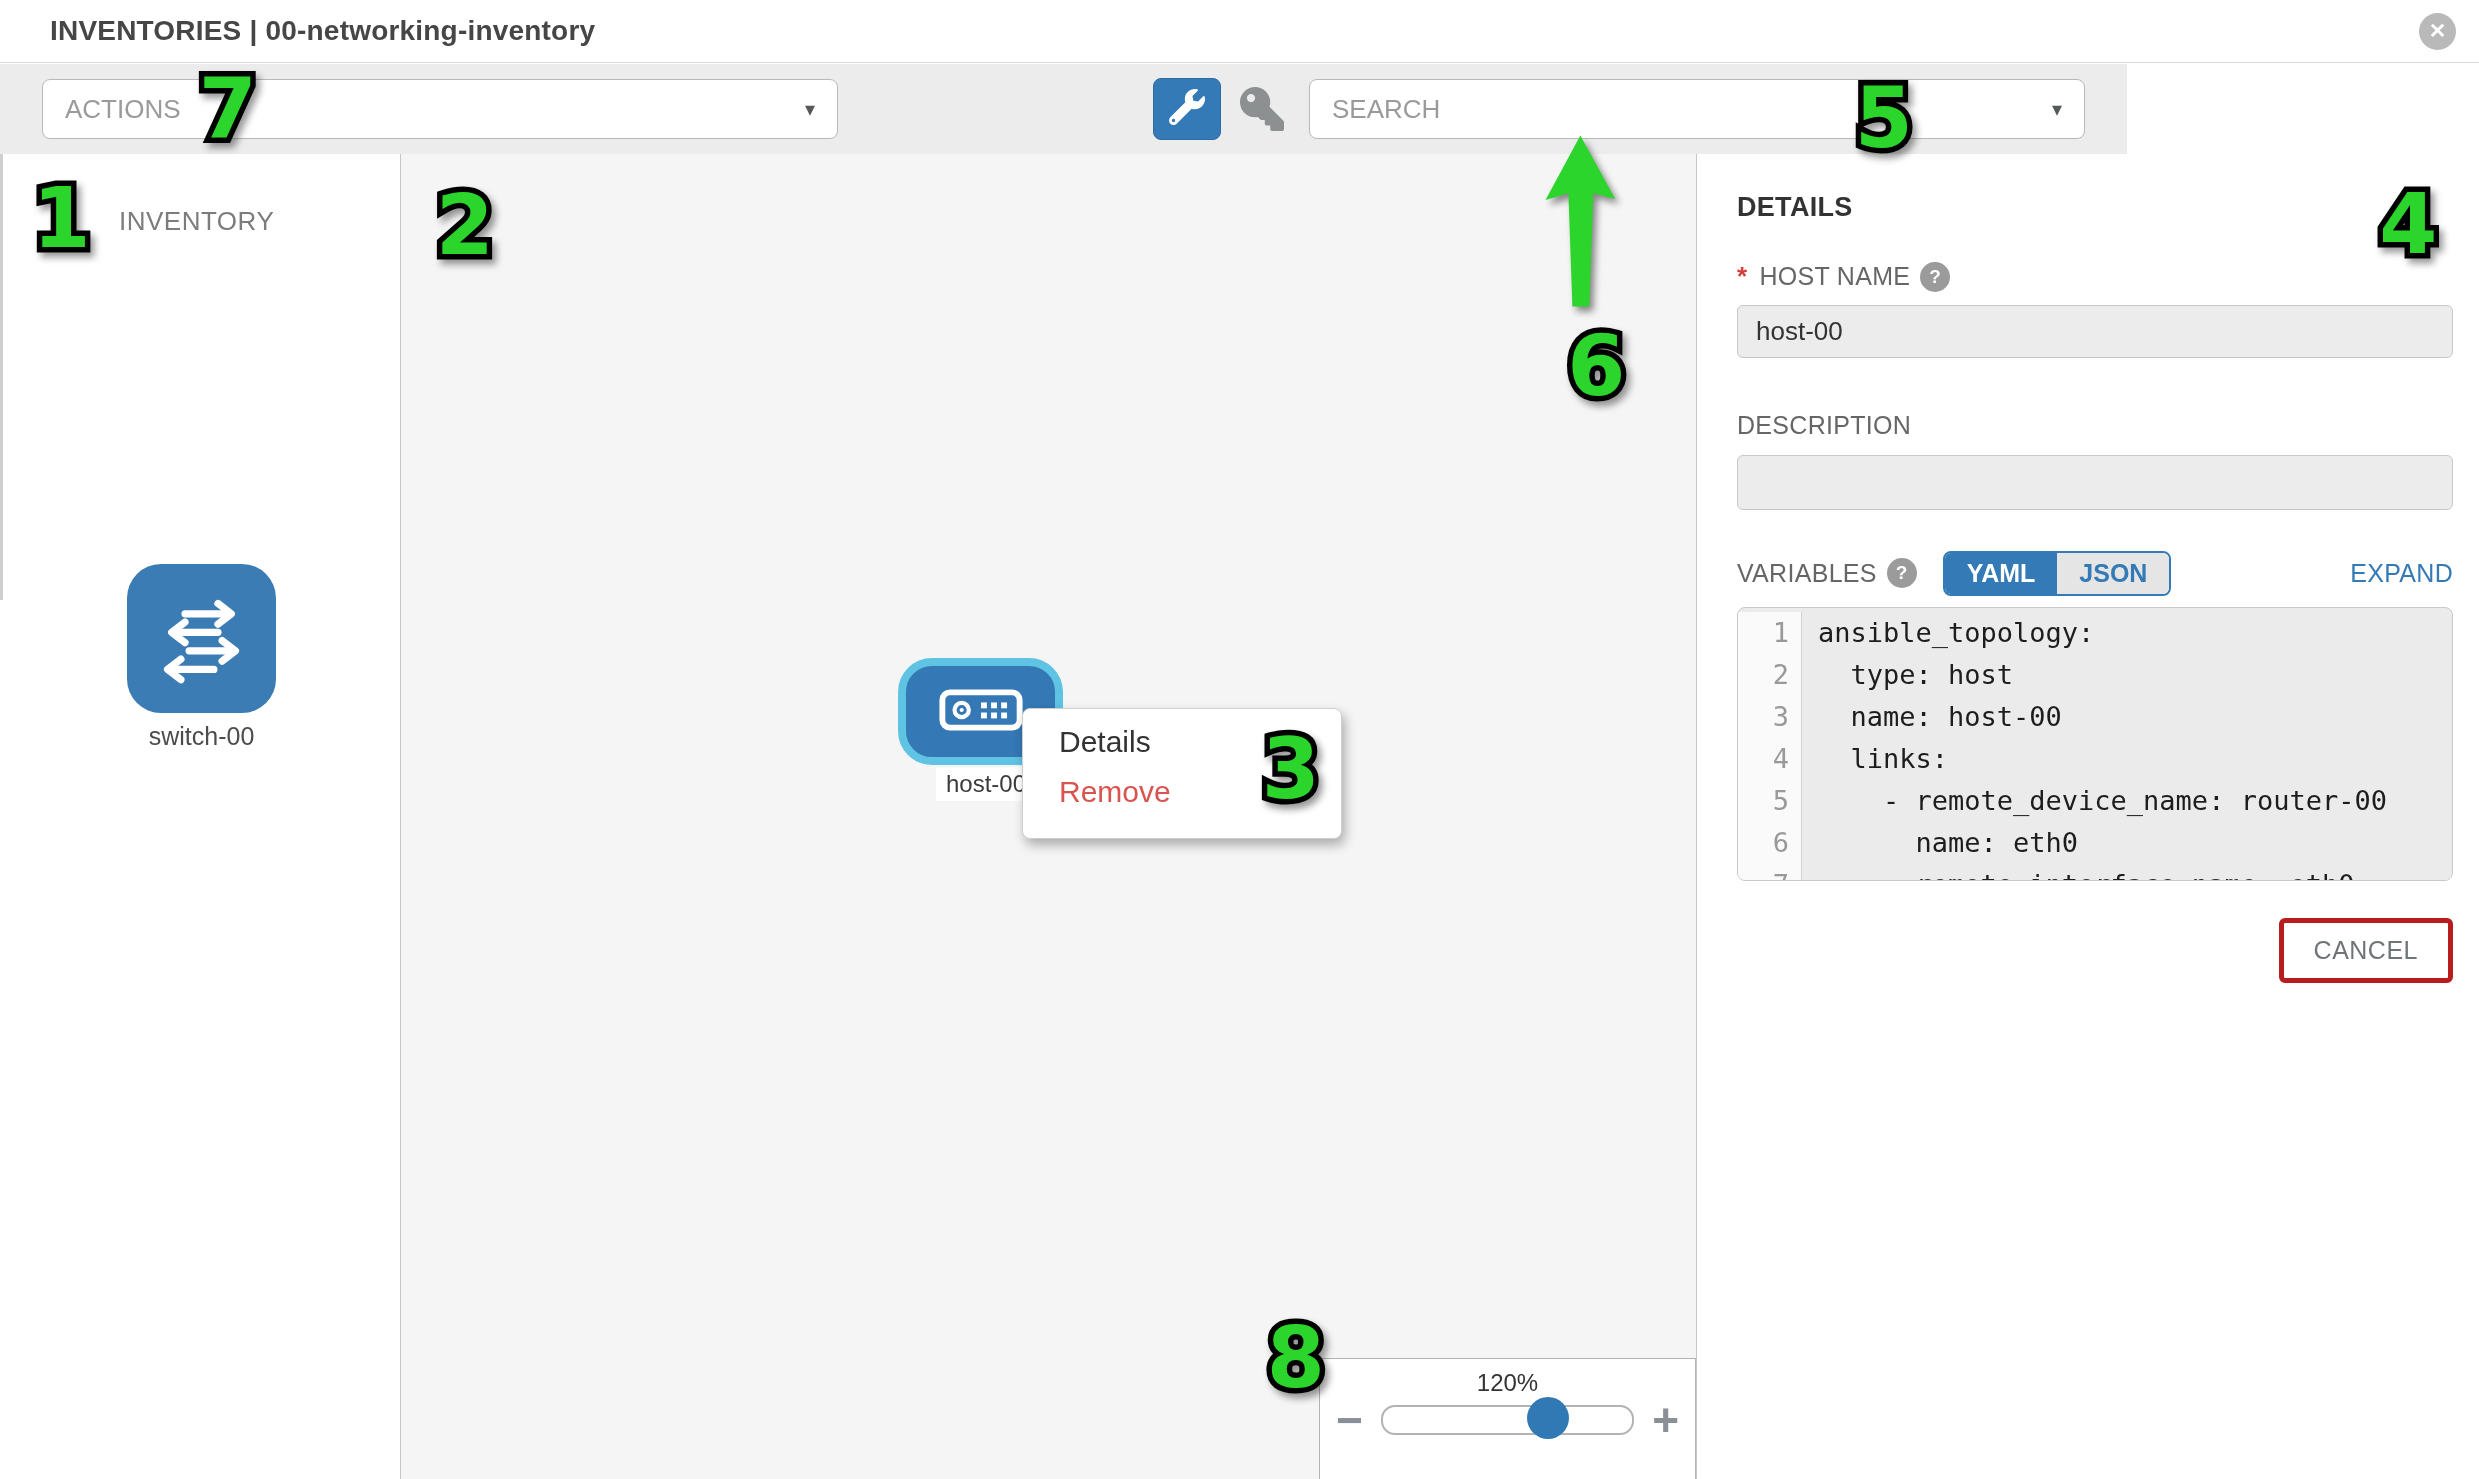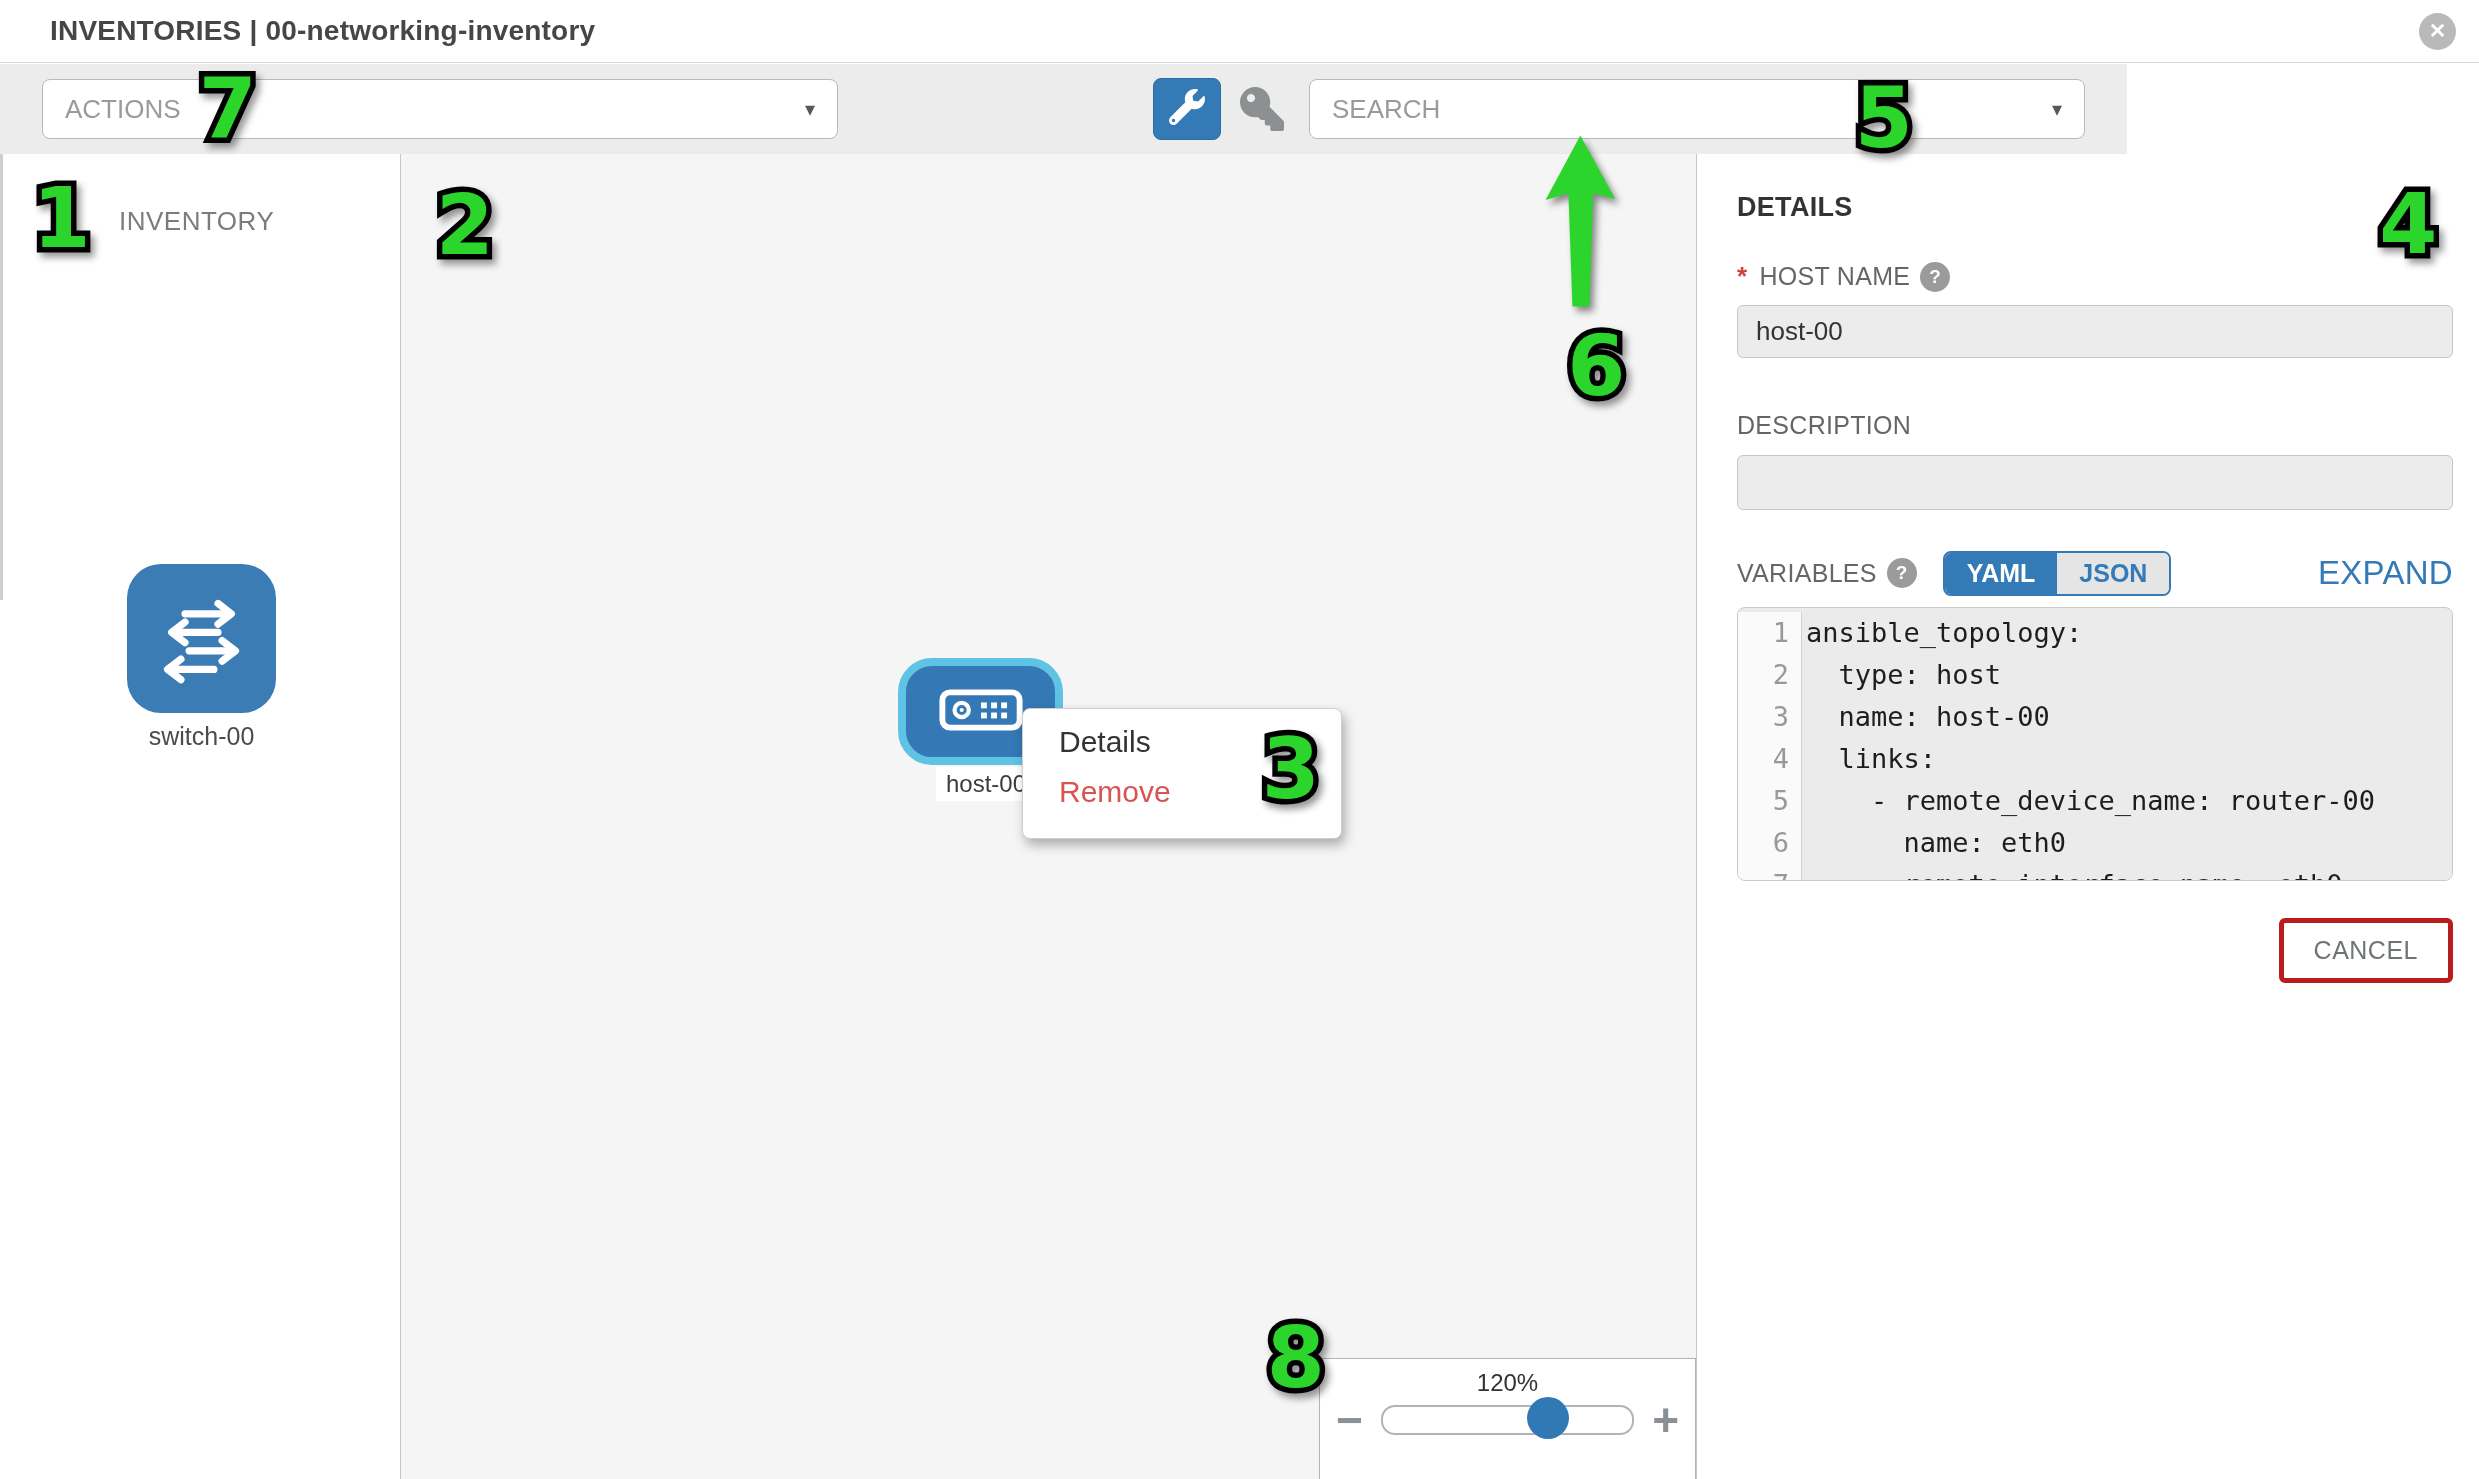--- a/index.html
+++ b/index.html
@@ -79,29 +79,29 @@
               border-radius:6px;font-size:26px;color:#333;padding:0 18px;box-sizing:border-box;
               font-family:"Liberation Sans",sans-serif;}
   .hostname-input{top:151px;}
   .desc-input{top:301px;height:55px;}
 
   .vars-row{position:absolute;left:40px;right:26px;top:396px;height:46px;display:flex;align-items:center;gap:14px;}
   .vars-label{display:flex;align-items:center;gap:10px;font-size:25px;color:#666;letter-spacing:0.3px;}
   .toggle{display:inline-flex;border:2px solid #337ab7;border-radius:8px;overflow:hidden;margin-left:12px;justify-content:flex-end;}
   .seg{padding:6px 22px;font-size:25px;font-weight:bold;color:#337ab7;background:#e5e5e5;cursor:pointer;}
   .seg.active{background:#337ab7;color:#fff;}
-  .expand-link{margin-left:auto;font-size:33px;color:#337ab7;cursor:pointer;letter-spacing:0.3px;}
+  .expand-link{margin-left:auto;font-size:25px;color:#337ab7;cursor:pointer;letter-spacing:0.3px;}
 
   .editor{position:absolute;left:40px;right:26px;top:453px;height:272px;border:1px solid #c9c9c9;border-radius:8px;
           overflow:hidden;background:#ebebeb;}
   .code-row{display:flex;height:42px;line-height:42px;font-family:"DejaVu Sans Mono",monospace;font-size:27px;}
   .code-row:first-child{margin-top:4px;}
   .ln{width:64px;background:#fafafa;border-right:1px solid #d2d2d2;color:#999;text-align:right;
       padding-right:12px;box-sizing:border-box;flex:none;}
-  .code{white-space:pre;color:#1d1d1d;padding-left:4px;flex:1;background:#ebebeb;}
+  .code{white-space:pre;color:#1d1d1d;padding-left:16px;flex:1;background:#ebebeb;}
 
   .cancel-btn{position:absolute;right:26px;top:764px;background:#fff;border:5px solid #b91c1c;border-radius:6px;
               padding:13px 30px;font-size:25px;color:#6f7477;letter-spacing:0.5px;cursor:pointer;}
 
   
   .ann-layer{position:absolute;left:0;top:0;width:2480px;height:1480px;pointer-events:none;z-index:50;}
   .ann-num{font-family:"DejaVu Sans",sans-serif;font-weight:bold;font-size:84px;
            fill:#2bd52b;stroke:#000;stroke-width:11px;paint-order:stroke;text-anchor:middle;}
 </style>
 </head>

